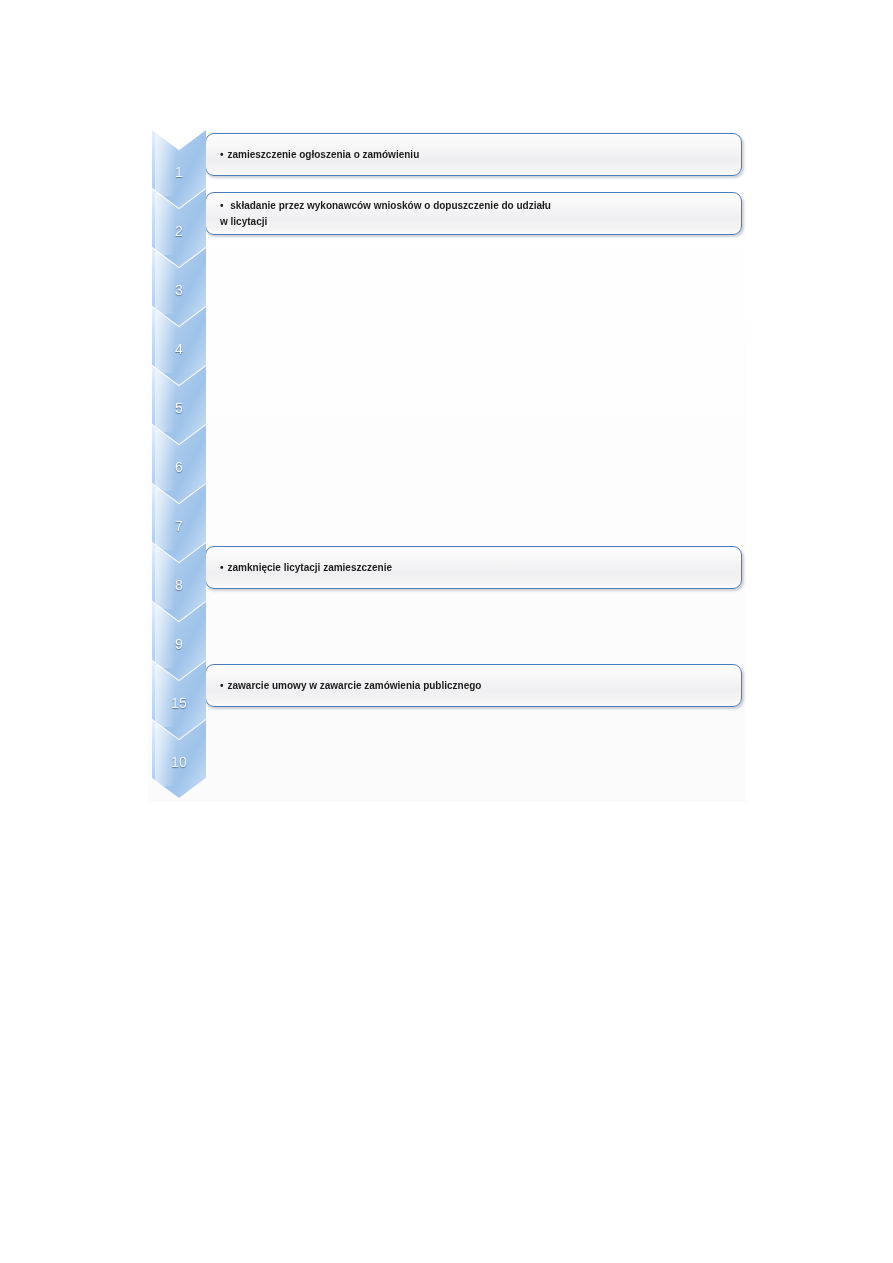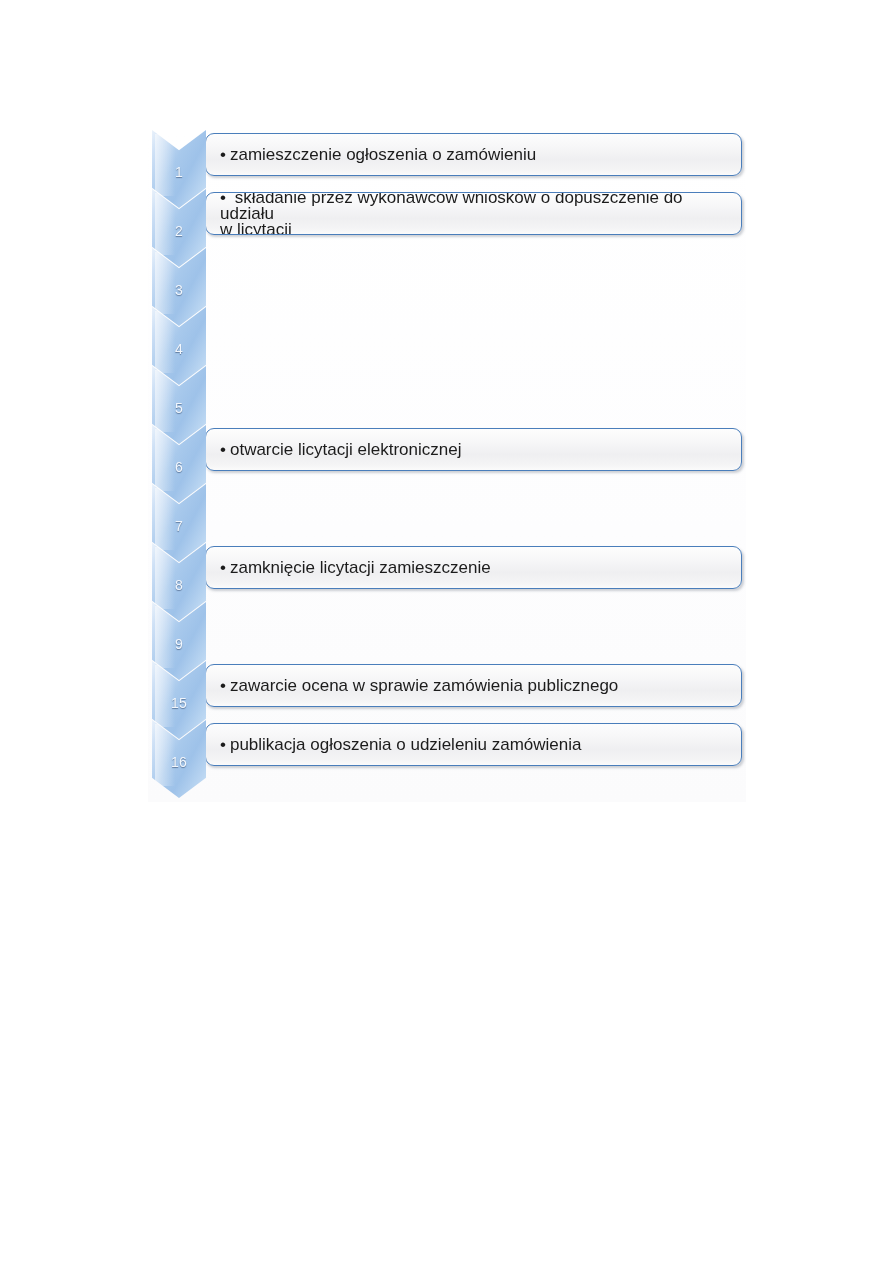--- a/index.html
+++ b/index.html
@@ -114,24 +114,25 @@
     box-shadow: 1.5px 2px 2.5px rgba(90,100,115,0.30);
     display: flex;
     align-items: center;
     z-index: 1;
     overflow: hidden;
   }
   .box-text {
     margin: 0;
     padding: 0 12px 0 14px;
     font-family: "Liberation Sans", "DejaVu Sans", sans-serif;
-    font-size: 17px;
+    font-size: 10px;
     line-height: 15.5px;
     color: #1c1c1c;
     white-space: pre-line;
+    font-weight: bold;
   }
   .bullet {
     display: inline-block;
     margin-right: 4px;
   }
 
   
   .step.two-line .box-text { line-height: 16px; }
 </style>
 </head>
@@ -174,23 +175,20 @@
         <div class="chev-wrap">
           <div class="chev"></div>
           <div class="chev-num">5</div>
         </div>
       </div>
       <div class="step" style="top: 295px; z-index: 15;">
         <div class="chev-wrap">
           <div class="chev"></div>
           <div class="chev-num">6</div>
         </div>
-        <div class="box">
-          <div class="box-text"><span class="bullet">•</span><span>otwarcie licytacji elektronicznej</span></div>
-        </div>
       </div>
       <div class="step" style="top: 354px; z-index: 14;">
         <div class="chev-wrap">
           <div class="chev"></div>
           <div class="chev-num">7</div>
         </div>
       </div>
       <div class="step" style="top: 413px; z-index: 13;">
         <div class="chev-wrap">
           <div class="chev"></div>
@@ -205,26 +203,23 @@
           <div class="chev"></div>
           <div class="chev-num">9</div>
         </div>
       </div>
       <div class="step" style="top: 531px; z-index: 11;">
         <div class="chev-wrap">
           <div class="chev"></div>
           <div class="chev-num">15</div>
         </div>
         <div class="box">
-          <div class="box-text"><span class="bullet">•</span><span>zawarcie ocena w sprawie zamówienia publicznego</span></div>
+          <div class="box-text"><span class="bullet">•</span><span>zawarcie umowy w zawarcie zamówienia publicznego</span></div>
         </div>
       </div>
       <div class="step" style="top: 590px; z-index: 10;">
         <div class="chev-wrap">
           <div class="chev"></div>
-          <div class="chev-num">16</div>
-        </div>
-        <div class="box">
-          <div class="box-text"><span class="bullet">•</span><span>publikacja ogłoszenia o udzieleniu zamówienia</span></div>
+          <div class="chev-num">10</div>
         </div>
       </div>
     </div>
 </div>
 
 </body></html>

